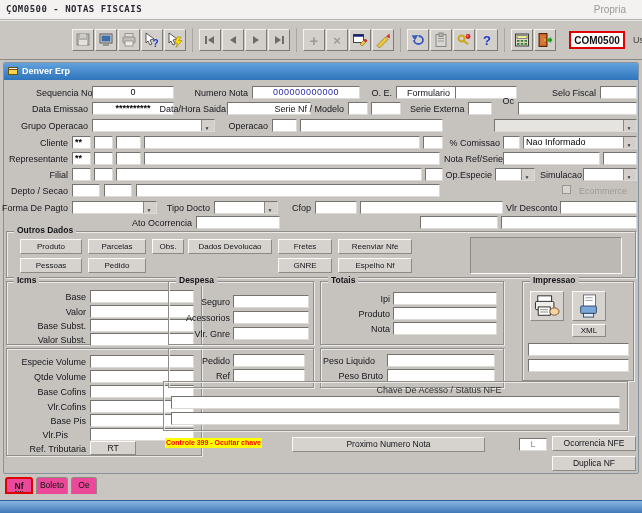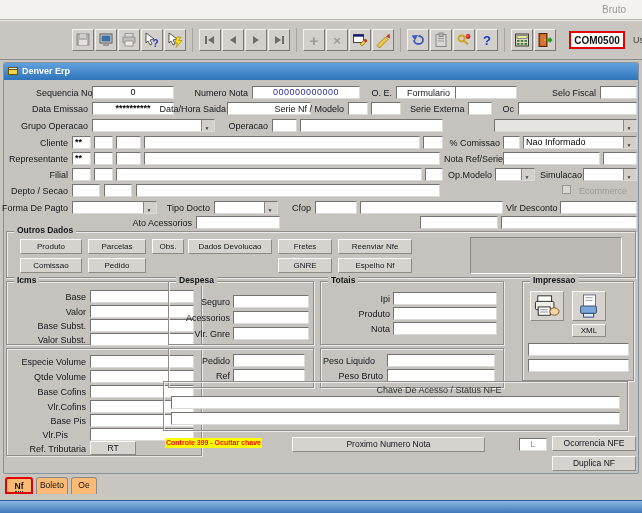--- a/index.html
+++ b/index.html
@@ -31,30 +31,31 @@
   .c{text-align:center}
   .ddb{position:absolute;right:0;top:0;bottom:0;width:12px;background:#d3d0cb;border-left:1px solid #8a8884}
   .ddb::after{content:"▼";font-size:5px;color:#3a3a3a;position:absolute;left:2.5px;top:3px}
   .fdis{background:#e6e4e0}
   .b{position:absolute;background:#d6d3ce;border:1px solid;border-color:#fbfaf8 #8d8a85 #8d8a85 #fbfaf8;font-size:8px;color:#14141a;text-align:center;box-sizing:border-box;cursor:default}
   .gb{position:absolute;border:1px solid #8f8d89;box-shadow:inset 1px 1px 0 rgba(255,255,255,.65),1px 1px 0 rgba(255,255,255,.65);box-sizing:border-box}
   .gt{position:absolute;font-size:8.5px;font-weight:bold;color:#14141a;background:#c6c3be;padding:0 3px;line-height:11px;white-space:nowrap}
   .inset{position:absolute;background:#bcb9b4;border:1px solid;border-color:#8d8a85 #fbfaf8 #fbfaf8 #8d8a85;box-sizing:border-box}
   .cb{position:absolute;width:9px;height:9px;background:#d9d6d1;border:1px solid #98968f;box-sizing:border-box}
   .hl{position:absolute;background:#ffff00;color:#ff0000;font-size:7px;font-weight:bold;line-height:10px;padding:0 1px;white-space:nowrap}
-  .tab{position:absolute;top:477px;height:17px;background:#fdba74;border:1px solid #8d8a85;border-bottom:none;border-radius:3px 3px 0 0;font-size:8.5px;color:#111;text-align:center;line-height:15px;box-sizing:border-box}
+  .tab{position:absolute;top:477px;height:17px;background:#ec4899;border:1px solid #8d8a85;border-bottom:none;border-radius:3px 3px 0 0;font-size:8.5px;color:#111;text-align:center;line-height:15px;box-sizing:border-box}
   .tabactive{border:2px solid #e00000;font-weight:bold}
   .tabactive span{border-bottom:1px dotted #333}
   .statusbar{position:absolute;left:0;top:500px;width:642px;height:13px;background:linear-gradient(#8ab6e2,#3a74b4);border-top:1px solid #2f5f96}
 </style>
 </head>
 <body>
 
 <div class="titlebar">
-  <span class="winmenu">Bruto</span>
+  <span class="titletext">ÇOM0500 - NOTAS FISCAIS</span>
+  <span class="winmenu">Propria</span>
 </div>
 
 <div class="toolbar">
   <div style="flex:0 0 72px"></div>
   <div class="tbtn">
       <svg width="16" height="16" viewBox="0 0 16 16">
         <rect x="2" y="2" width="12" height="11" fill="#b4b2ae" stroke="#8a8884"></rect>
         <rect x="5" y="2" width="6" height="4" fill="#cfcdc9"></rect>
         <rect x="4" y="8" width="8" height="5" fill="#e2e0dc"></rect>
       </svg>
@@ -210,21 +211,21 @@
 <div class="f" style="left:92px;top:102px;width:82px">
     <span class="fv c" style="font-weight:bold">**********</span>
   </div>
 <div class="lb" style="left:140px;top:103px;width:84px;left:142px">Data/Hora Saida</div>
 <div class="f" style="left:227px;top:102px;width:84px"></div>
 <div class="lb" style="left:256px;top:103px;width:88px">Serie Nf / Modelo</div>
 <div class="f" style="left:348px;top:102px;width:20px"></div>
 <div class="f" style="left:371px;top:102px;width:30px"></div>
 <div class="lb" style="left:410px;top:103px;width:54px">Serie Externa</div>
 <div class="f" style="left:468px;top:102px;width:24px"></div>
-<div class="lb" style="left:498px;top:103px;width:16px">Oc</div>
+<div class="lb" style="left:498px;top:95px;width:16px">Oc</div>
 <div class="f" style="left:518px;top:102px;width:119px"></div>
 
 <div class="lb" style="left:8px;top:120px;width:80px">Grupo Operacao</div>
 <div class="f" style="left:92px;top:119px;width:123px">
     <span class="ddb"></span>
   </div>
 <div class="lb" style="left:220px;top:120px;width:48px">Operacao</div>
 <div class="f" style="left:272px;top:119px;width:25px"></div>
 <div class="f" style="left:300px;top:119px;width:143px"></div>
 <div class="f fdis" style="left:494px;top:119px;width:143px">
@@ -255,21 +256,21 @@
 <div class="f" style="left:144px;top:152px;width:296px"></div>
 <div class="lb" style="left:444px;top:153px;width:56px">Nota Ref/Serie</div>
 <div class="f" style="left:503px;top:152px;width:97px"></div>
 <div class="f" style="left:603px;top:152px;width:34px"></div>
 
 <div class="lb" style="left:8px;top:169px;width:60px">Filial</div>
 <div class="f" style="left:72px;top:168px;width:19px"></div>
 <div class="f" style="left:94px;top:168px;width:19px"></div>
 <div class="f" style="left:116px;top:168px;width:306px"></div>
 <div class="f" style="left:425px;top:168px;width:18px"></div>
-<div class="lb" style="left:444px;top:169px;width:48px">Op.Modelo</div>
+<div class="lb" style="left:444px;top:169px;width:48px">Op.Especie</div>
 <div class="f" style="left:495px;top:168px;width:40px">
     <span class="ddb"></span>
   </div>
 <div class="lb" style="left:540px;top:169px;width:40px">Simulacao</div>
 <div class="f" style="left:583px;top:168px;width:54px">
     <span class="ddb"></span>
   </div>
 
 <div class="lb" style="left:2px;top:185px;width:66px">Depto / Secao</div>
 <div class="f" style="left:72px;top:184px;width:28px"></div>
@@ -285,35 +286,35 @@
 <div class="lb" style="left:162px;top:202px;width:48px">Tipo Docto</div>
 <div class="f" style="left:214px;top:201px;width:64px">
     <span class="ddb"></span>
   </div>
 <div class="lb" style="left:284px;top:202px;width:27px">Cfop</div>
 <div class="f" style="left:315px;top:201px;width:42px"></div>
 <div class="f" style="left:360px;top:201px;width:143px"></div>
 <div class="lb" style="left:506px;top:202px;width:50px">Vlr Desconto</div>
 <div class="f" style="left:560px;top:201px;width:77px"></div>
 
-<div class="lb" style="left:128px;top:217px;width:64px">Ato Acessorios</div>
+<div class="lb" style="left:128px;top:217px;width:64px">Ato Ocorrencia</div>
 <div class="f" style="left:196px;top:216px;width:84px"></div>
 <div class="f" style="left:420px;top:216px;width:78px"></div>
 <div class="f" style="left:501px;top:216px;width:136px"></div>
 
 <div class="gb" style="left:6px;top:231px;width:630px;height:47px"></div>
 <div class="gt" style="left:14px;top:225px">Outros Dados</div>
 <div class="inset" style="left:470px;top:237px;width:152px;height:37px"></div>
 <div class="b" style="left:20px;top:239px;width:62px;height:15px;line-height:13px">Produto</div>
 <div class="b" style="left:88px;top:239px;width:58px;height:15px;line-height:13px">Parcelas</div>
 <div class="b" style="left:152px;top:239px;width:32px;height:15px;line-height:13px">Obs.</div>
 <div class="b" style="left:188px;top:239px;width:84px;height:15px;line-height:13px">Dados Devolucao</div>
 <div class="b" style="left:278px;top:239px;width:54px;height:15px;line-height:13px">Fretes</div>
 <div class="b" style="left:338px;top:239px;width:74px;height:15px;line-height:13px">Reenviar Nfe</div>
-<div class="b" style="left:20px;top:258px;width:62px;height:15px;line-height:13px">Comissao</div>
+<div class="b" style="left:20px;top:258px;width:62px;height:15px;line-height:13px">Pessoas</div>
 <div class="b" style="left:88px;top:258px;width:58px;height:15px;line-height:13px">Pedido</div>
 <div class="b" style="left:278px;top:258px;width:54px;height:15px;line-height:13px">GNRE</div>
 <div class="b" style="left:338px;top:258px;width:74px;height:15px;line-height:13px">Espelho Nf</div>
 
 <div class="gb" style="left:6px;top:281px;width:196px;height:64px"></div>
 <div class="gt" style="left:14px;top:275px">Icms</div>
 <div class="lb" style="left:8px;top:291px;width:78px">Base</div>
 <div class="f" style="left:90px;top:290px;width:104px"></div>
 <div class="lb" style="left:8px;top:306px;width:78px">Valor</div>
 <div class="f" style="left:90px;top:305px;width:104px"></div>

